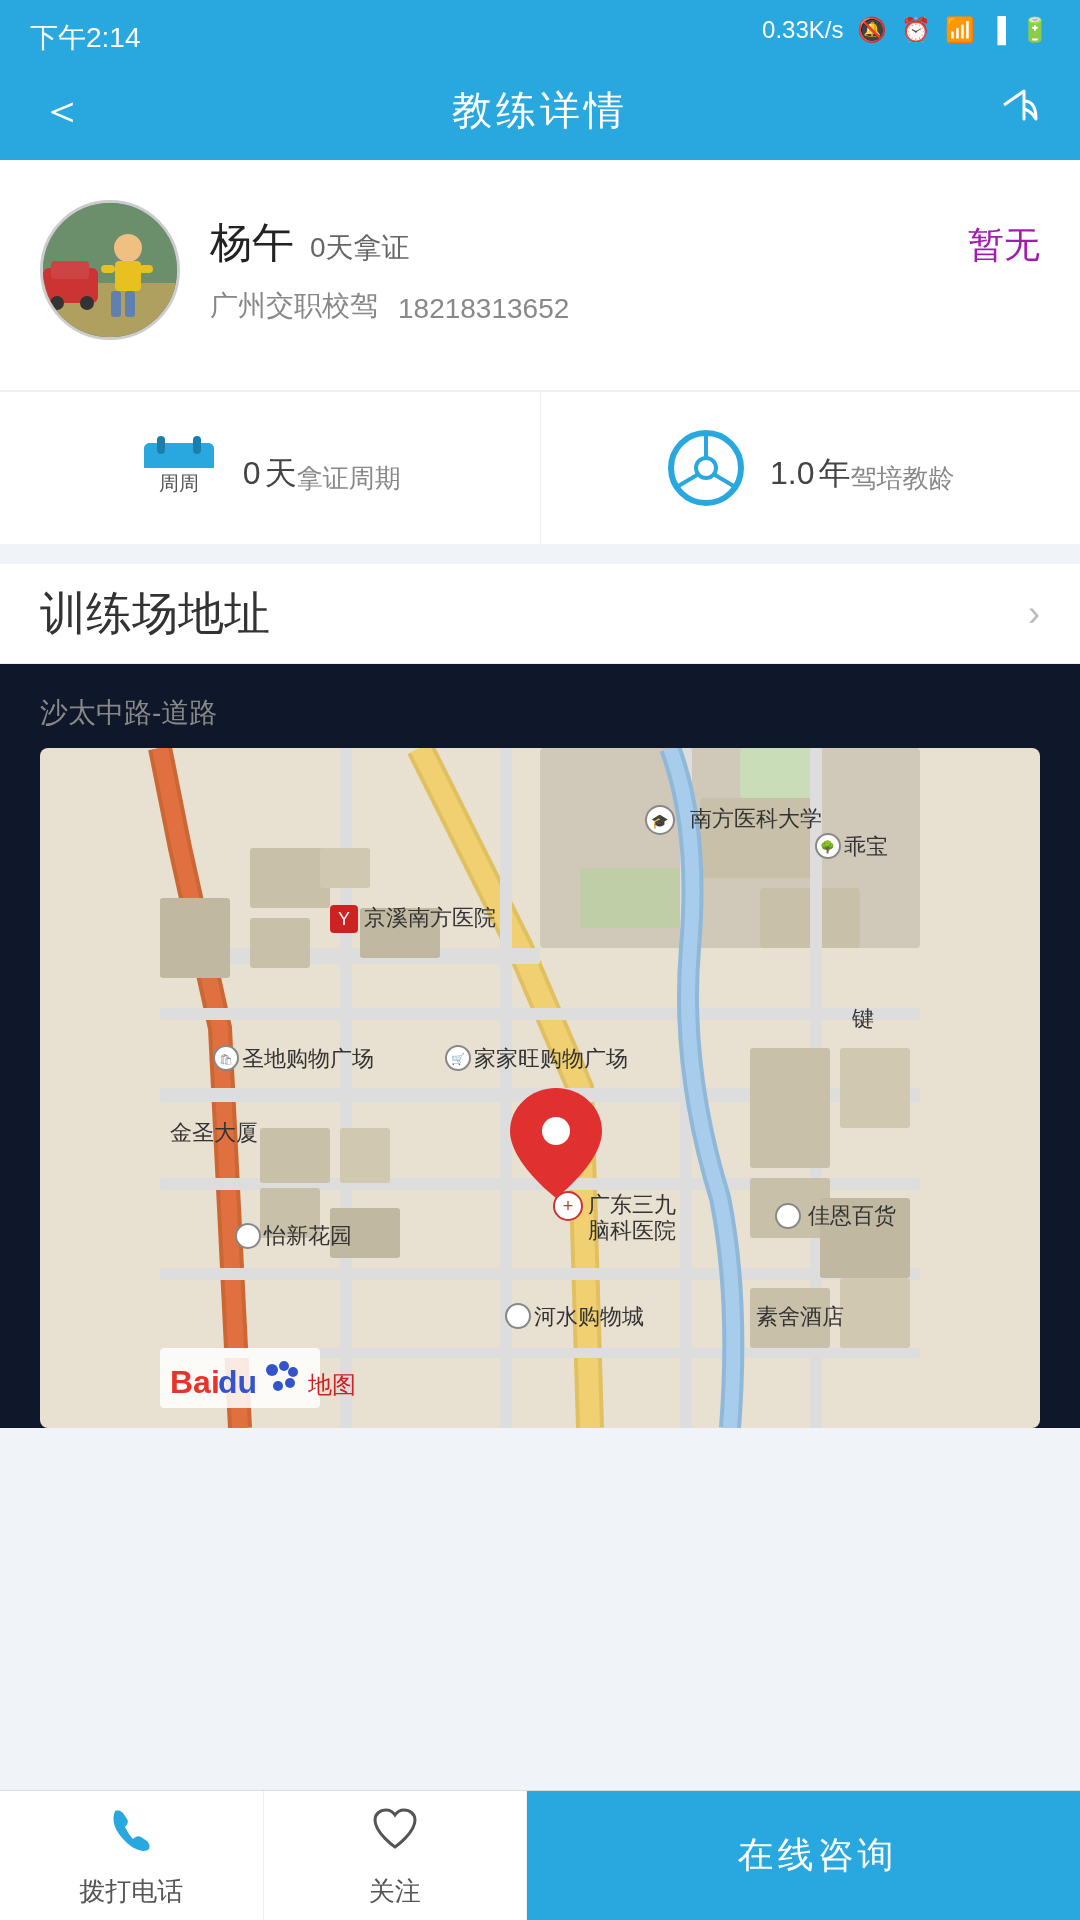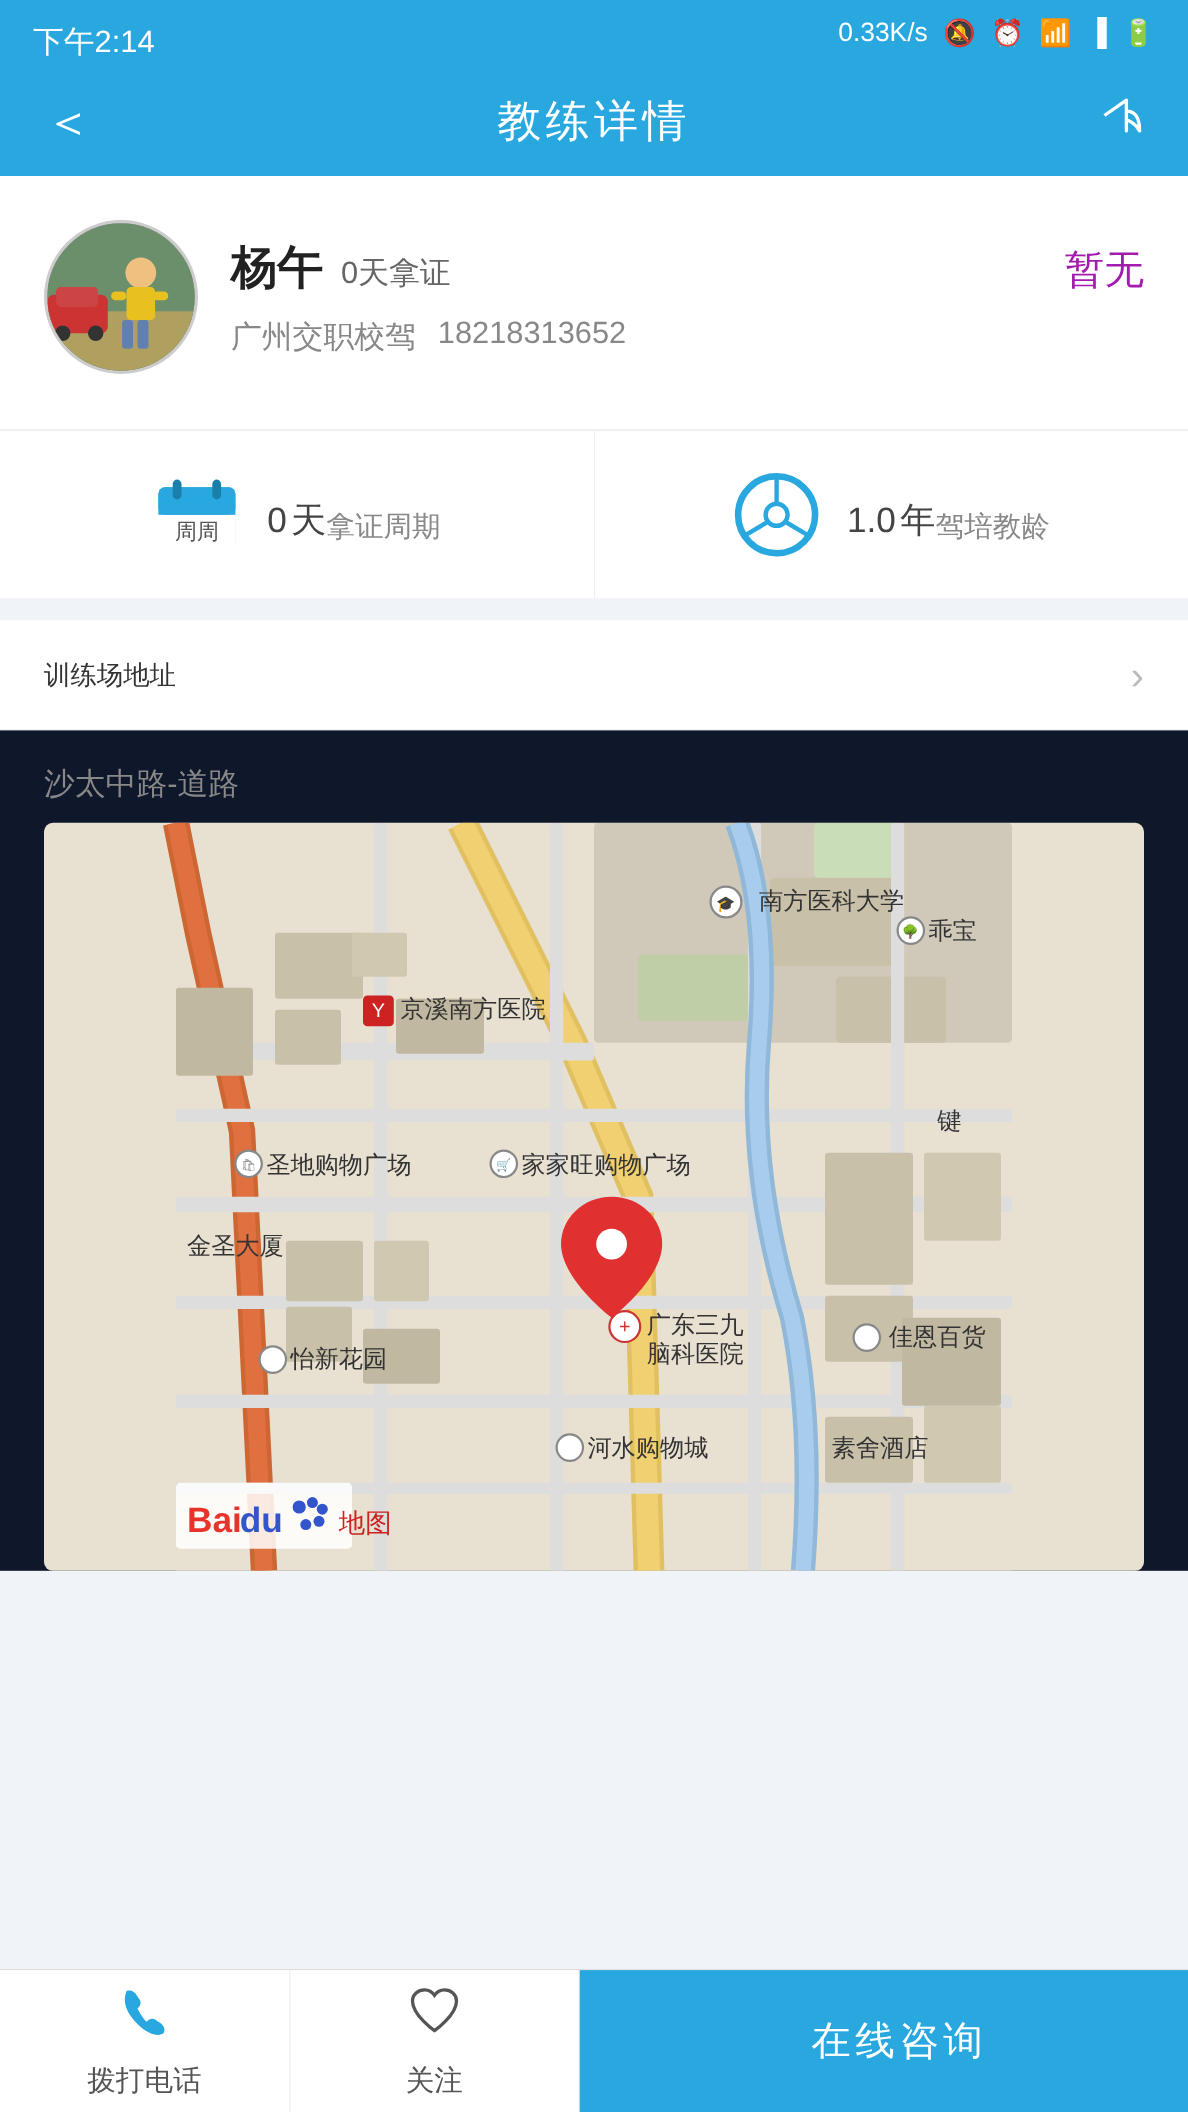--- a/index.html
+++ b/index.html
@@ -92,35 +92,35 @@
       flex: 1;
     }
     .profile-name-row {
       display: flex;
       align-items: baseline;
       gap: 16px;
       margin-bottom: 16px;
     }
     .profile-name {
       font-size: 42px;
-      font-weight: bold;
+      font-weight: normal;
       color: #222;
     }
     .profile-cert-days {
       font-size: 28px;
       color: #666;
     }
     .profile-status {
       font-size: 36px;
       color: #a21caf;
       margin-left: auto;
     }
     .profile-school-row {
       display: flex;
-      align-items: flex-start;
+      align-items: flex-end;
       gap: 20px;
     }
     .profile-school {
       font-size: 28px;
       color: #888;
     }
     .profile-phone {
       font-size: 28px;
       color: #888;
     }
@@ -187,21 +187,21 @@
       background: white;
       padding: 0 40px;
       display: flex;
       align-items: center;
       justify-content: space-between;
       height: 100px;
       cursor: pointer;
       border-bottom: 1px solid #eee;
     }
     .training-address-label {
-      font-size: 24px;
+      font-size: 46px;
       color: #333;
     }
     .chevron-right {
       font-size: 36px;
       color: #bbb;
     }
 
     
     .map-section {
       background: #0f172a;

